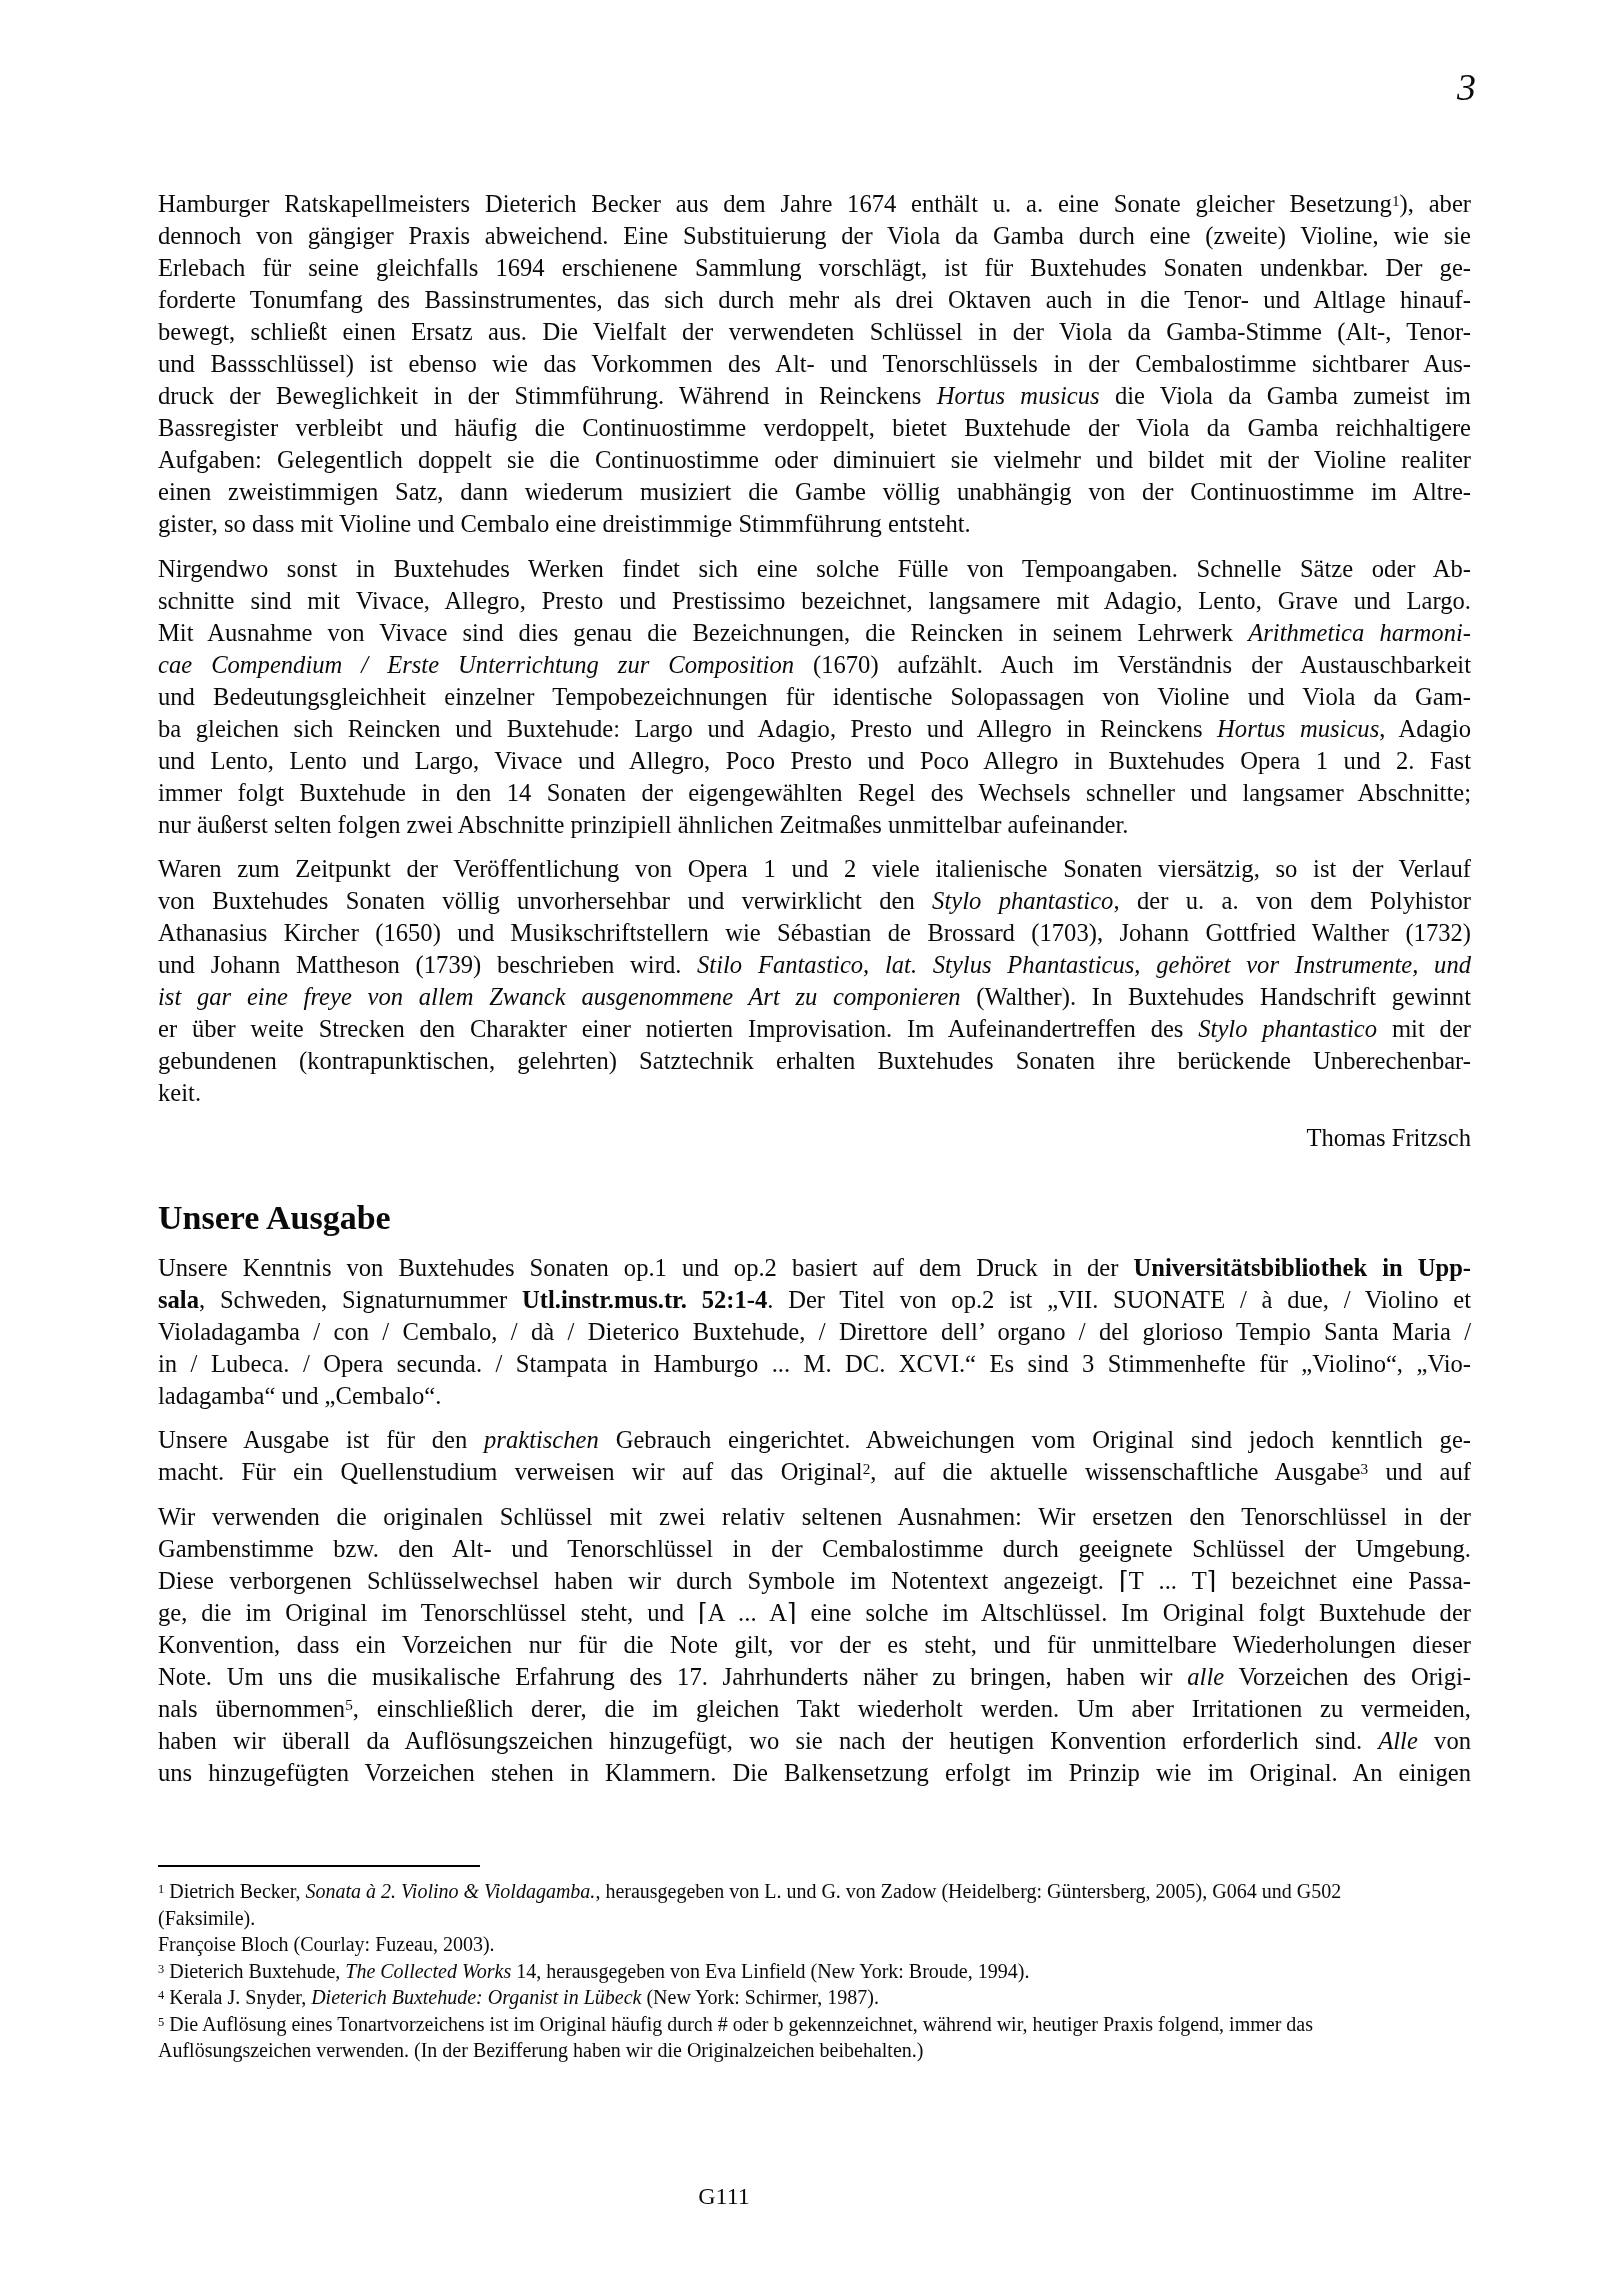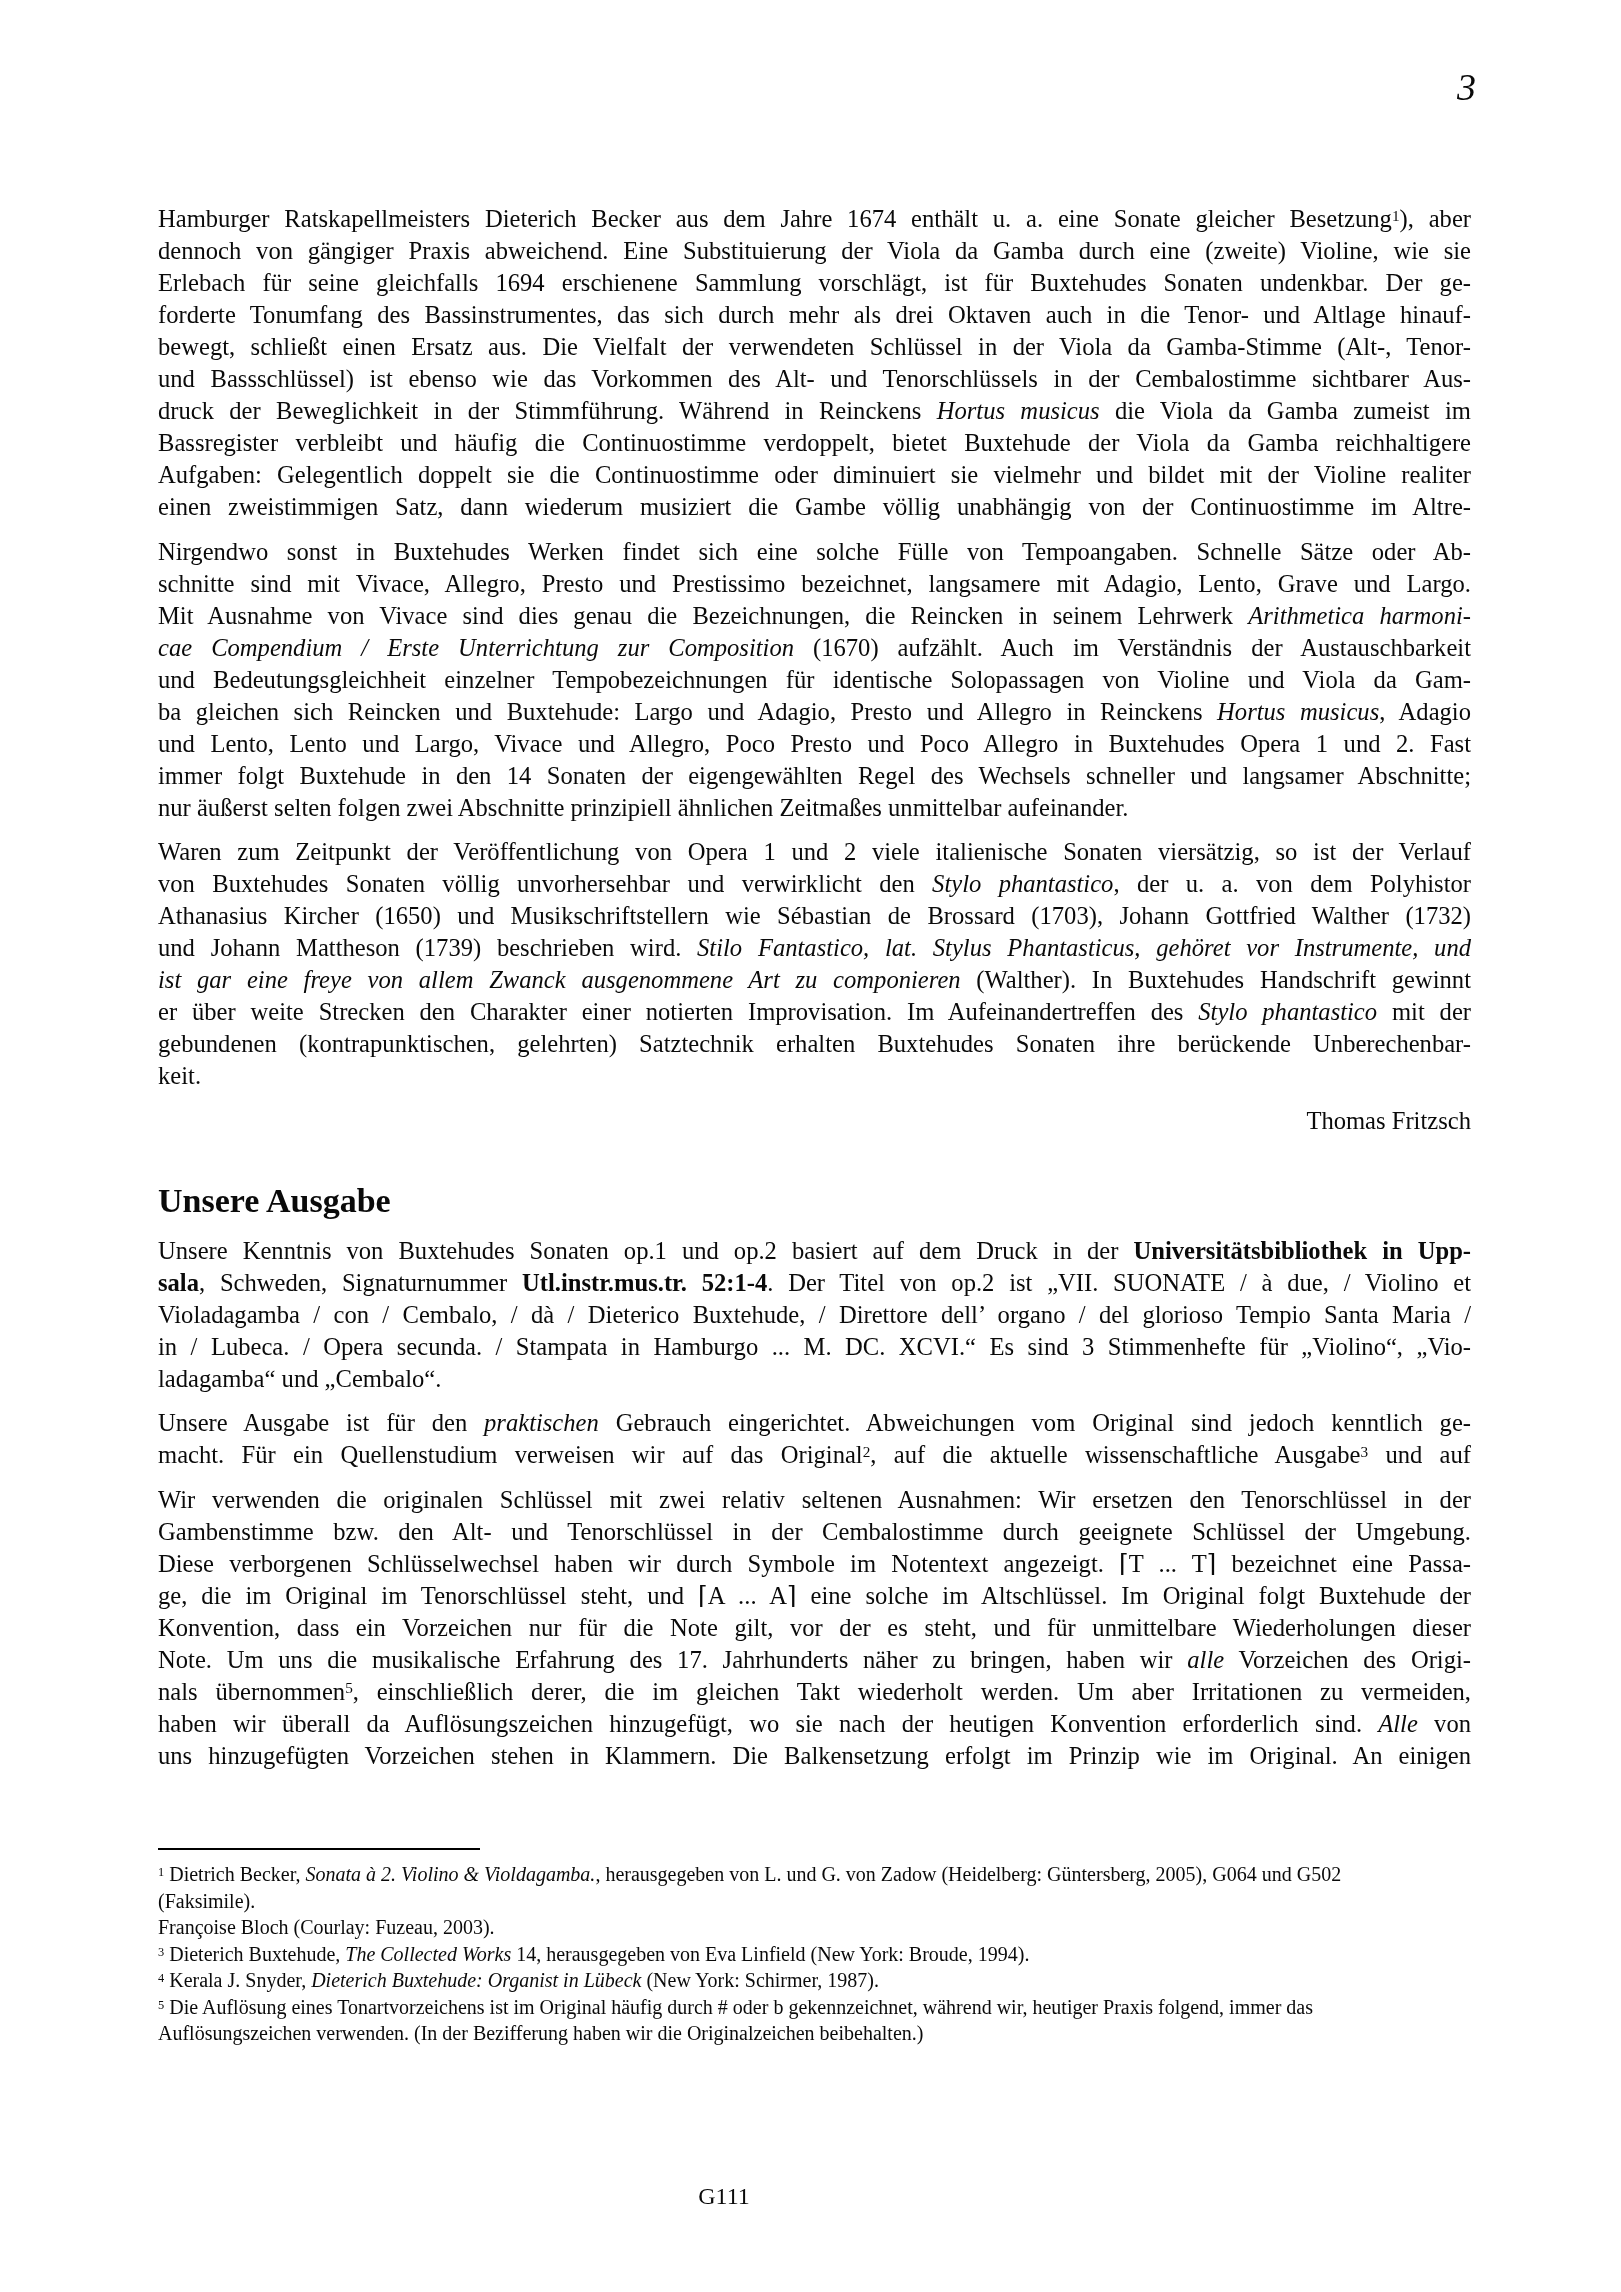--- a/index.html
+++ b/index.html
@@ -13,21 +13,21 @@
   }
   .page-number {
     position: absolute;
     top: 66px; right: 145px;
     font-size: 38px;
     font-style: italic;
     line-height: 43px;
   }
   .content {
     position: absolute;
-    left: 158px; top: 203px;
+    left: 158px; top: 188px;
     width: 1313px;
     font-size: 24.6px;
     line-height: 32px;
   }
   .para { margin: 0 0 12.5px 0; }
   .line { text-align: justify; text-align-last: justify; }
   .line.no-j { text-align-last: left; }
   .it  { font-style: italic; }
   .bd  { font-weight: bold; }
   .sup { font-size: 0.62em; position: relative; top: -0.42em; line-height: 0; }
@@ -71,20 +71,21 @@
         <div class="line"><span>Hamburger Ratskapellmeisters Dieterich Becker aus dem Jahre 1674 enthält u. a. eine Sonate gleicher Besetzung</span><span class="sup">1</span><span>), aber</span></div>
         <div class="line"><span>dennoch von gängiger Praxis abweichend. Eine Substituierung der Viola da Gamba durch eine (zweite) Violine, wie sie</span></div>
         <div class="line"><span>Erlebach für seine gleichfalls 1694 erschienene Sammlung vorschlägt, ist für Buxtehudes Sonaten undenkbar. Der ge-</span></div>
         <div class="line"><span>forderte Tonumfang des Bassinstrumentes, das sich durch mehr als drei Oktaven auch in die Tenor- und Altlage hinauf-</span></div>
         <div class="line"><span>bewegt, schließt einen Ersatz aus. Die Vielfalt der verwendeten Schlüssel in der Viola da Gamba-Stimme (Alt-, Tenor-</span></div>
         <div class="line"><span>und Bassschlüssel) ist ebenso wie das Vorkommen des Alt- und Tenorschlüssels in der Cembalostimme sichtbarer Aus-</span></div>
         <div class="line"><span>druck der Beweglichkeit in der Stimmführung. Während in Reinckens </span><span class="it">Hortus musicus</span><span> die Viola da Gamba zumeist im</span></div>
         <div class="line"><span>Bassregister verbleibt und häufig die Continuostimme verdoppelt, bietet Buxtehude der Viola da Gamba reichhaltigere</span></div>
         <div class="line"><span>Aufgaben: Gelegentlich doppelt sie die Continuostimme oder diminuiert sie vielmehr und bildet mit der Violine realiter</span></div>
         <div class="line"><span>einen zweistimmigen Satz, dann wiederum musiziert die Gambe völlig unabhängig von der Continuostimme im Altre-</span></div>
+        <div class="line no-j"><span>gister, so dass mit Violine und Cembalo eine dreistimmige Stimmführung entsteht.</span></div>
       </div>
       <div class="para">
         <div class="line"><span>Nirgendwo sonst in Buxtehudes Werken findet sich eine solche Fülle von Tempoangaben. Schnelle Sätze oder Ab-</span></div>
         <div class="line"><span>schnitte sind mit Vivace, Allegro, Presto und Prestissimo bezeichnet, langsamere mit Adagio, Lento, Grave und Largo.</span></div>
         <div class="line"><span>Mit Ausnahme von Vivace sind dies genau die Bezeichnungen, die Reincken in seinem Lehrwerk </span><span class="it">Arithmetica harmoni-</span></div>
         <div class="line"><span class="it">cae Compendium / Erste Unterrichtung zur Composition</span><span> (1670) aufzählt. Auch im Verständnis der Austauschbarkeit</span></div>
         <div class="line"><span>und Bedeutungsgleichheit einzelner Tempobezeichnungen für identische Solopassagen von Violine und Viola da Gam-</span></div>
         <div class="line"><span>ba gleichen sich Reincken und Buxtehude: Largo und Adagio, Presto und Allegro in Reinckens </span><span class="it">Hortus musicus</span><span>, Adagio</span></div>
         <div class="line"><span>und Lento, Lento und Largo, Vivace und Allegro, Poco Presto und Poco Allegro in Buxtehudes Opera 1 und 2. Fast</span></div>
         <div class="line"><span>immer folgt Buxtehude in den 14 Sonaten der eigengewählten Regel des Wechsels schneller und langsamer Abschnitte;</span></div>

